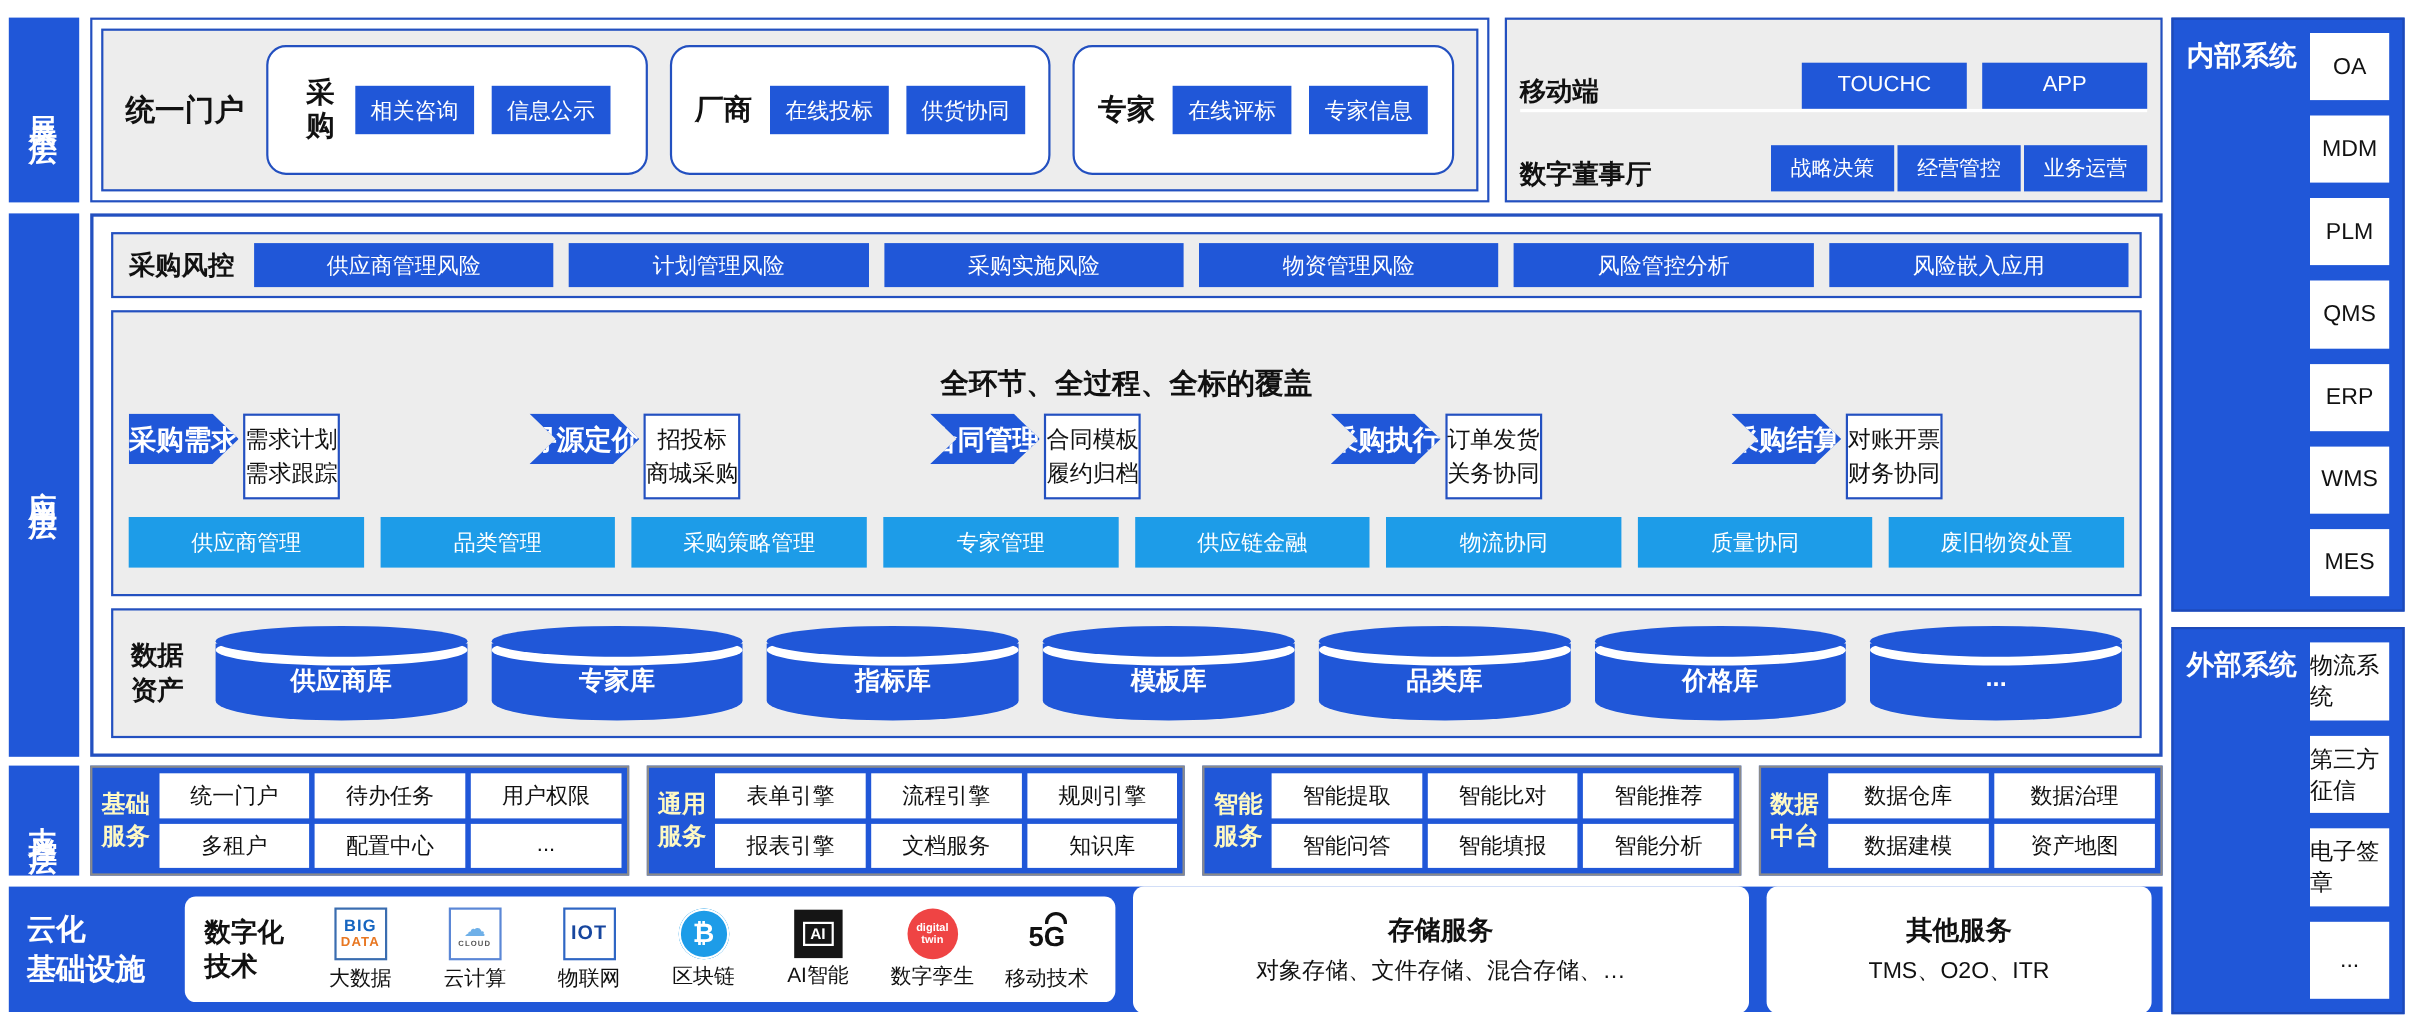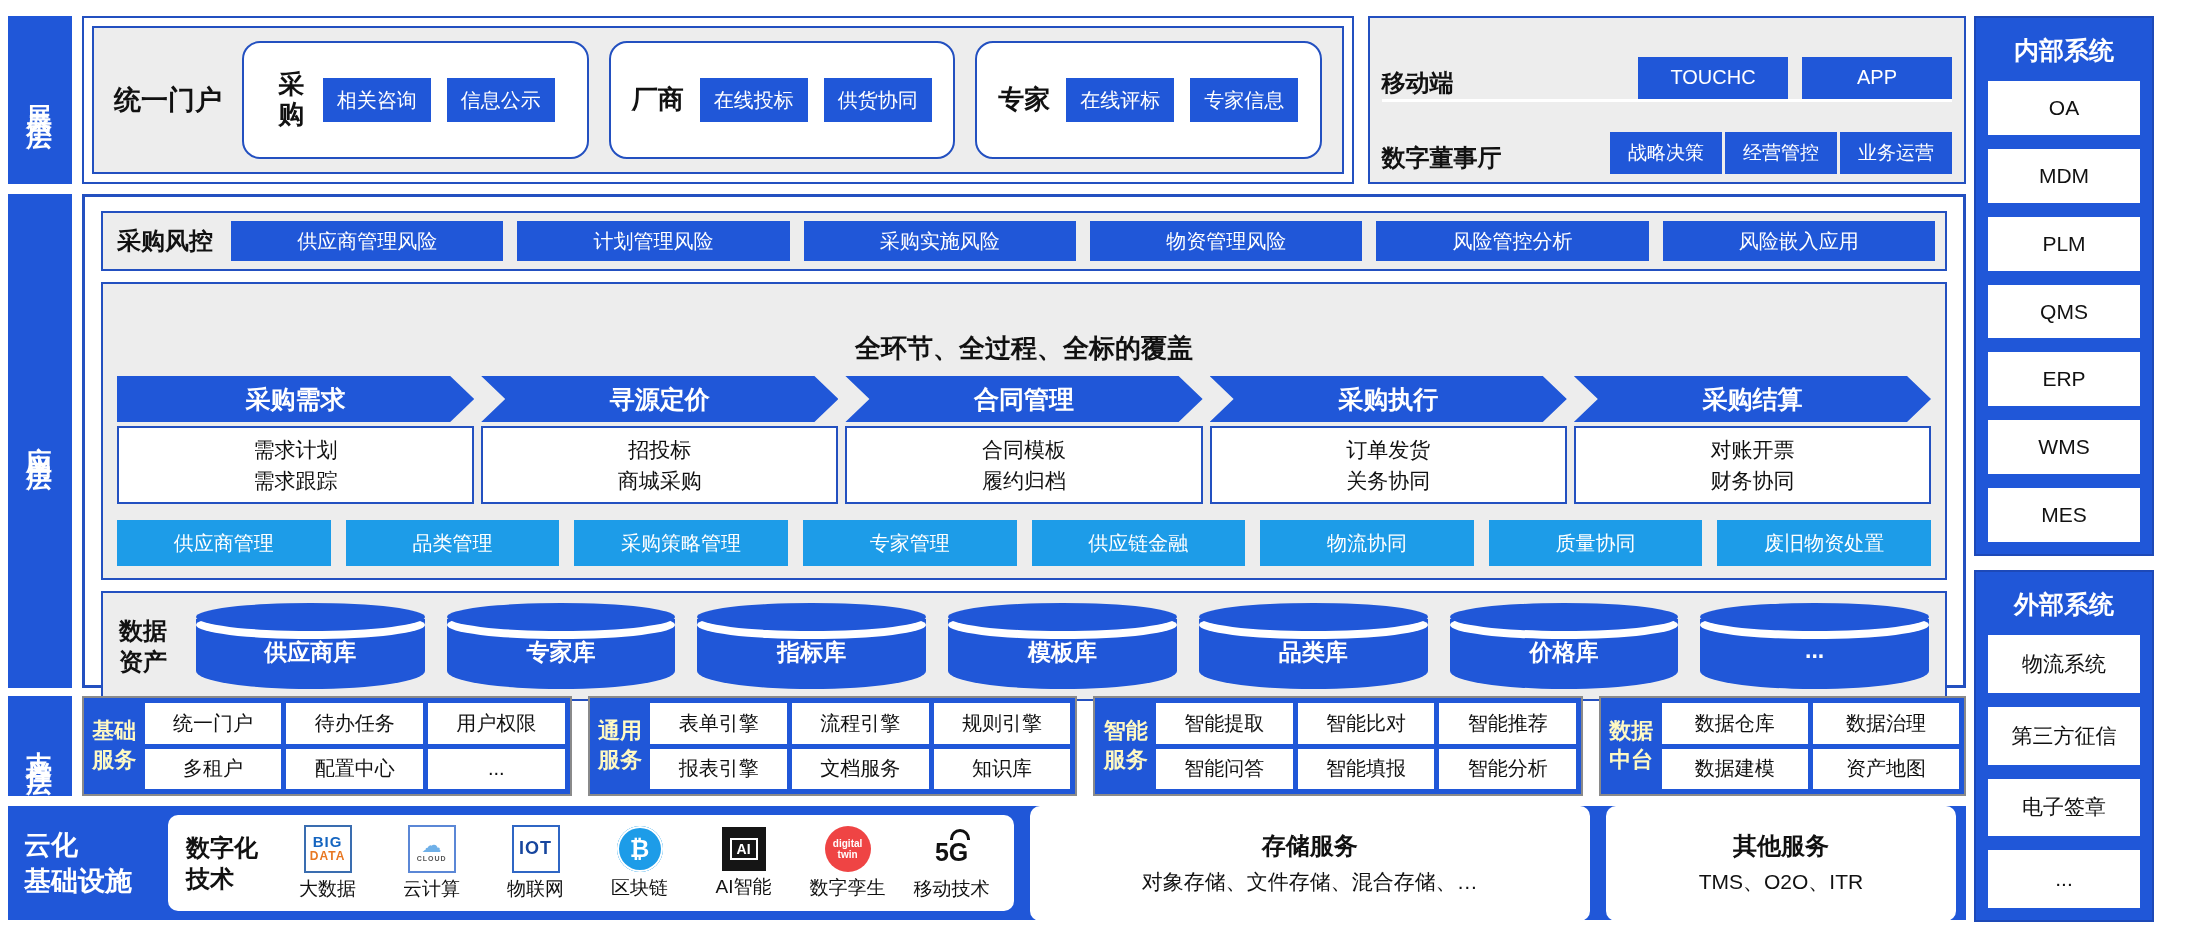--- a/index.html
+++ b/index.html
@@ -55,21 +55,21 @@
     background:#fff;padding:14px 16px;display:flex;flex-direction:column;gap:11px;}
   .risk-panel{border:2px solid var(--blue-border);background:var(--gray);padding:8px 10px;
     display:flex;align-items:center;gap:14px;}
   .risk-label{font-size:24px;font-weight:bold;white-space:nowrap;padding:0 4px;}
   .risk-panel .btn-blue{flex:1;height:40px;}
 
   .process-panel{flex:1;border:2px solid var(--blue-border);background:var(--gray);padding:8px 14px 12px;
     display:flex;flex-direction:column;}
   .process-title{text-align:center;font-size:26px;font-weight:bold;padding:4px 0 10px;margin-top:35px;}
   .stages{display:flex;gap:7px;}
-  .stage{flex:1;display:flex;flex-direction:column;gap:4px;}
+  .stage{flex:1;display:flex;flex-direction:row;gap:4px;}
   .stage-head{height:46px;background:var(--blue);color:#fff;font-size:25px;font-weight:bold;
     display:flex;align-items:center;justify-content:center;
     clip-path:polygon(0 0,calc(100% - 24px) 0,100% 50%,calc(100% - 24px) 100%,0 100%,24px 50%);}
   .stage:first-child .stage-head{clip-path:polygon(0 0,calc(100% - 24px) 0,100% 50%,calc(100% - 24px) 100%,0 100%);}
   .stage-body{background:#fff;border:2px solid var(--blue-border);height:78px;
     display:flex;flex-direction:column;align-items:center;justify-content:center;font-size:21px;line-height:1.5;}
   .modules{display:flex;gap:15px;margin-top:16px;}
   .modules .btn-cyan{flex:1;}
 
   .data-panel{border:2px solid var(--blue-border);background:var(--gray);padding:10px 16px;
@@ -119,22 +119,22 @@
     display:flex;align-items:center;justify-content:center;text-align:center;font-size:10px;font-weight:bold;line-height:1.1;padding:4px;}
   .ic-5g .t{font-size:25px;font-weight:bold;color:#111;margin-top:8px;}
   .ic-5g .arc{position:absolute;top:4px;right:6px;width:20px;height:11px;border:3px solid #111;border-bottom:none;border-radius:20px 20px 0 0;}
   .svc-box{background:#fff;border-radius:10px;height:115px;display:flex;flex-direction:column;align-items:center;justify-content:center;gap:6px;}
   .svc-title{font-size:24px;font-weight:bold;}
   .svc-desc{font-size:21px;}
   .svc-storage{flex:1.6;}
   .svc-other{flex:1;}
 
   
-  .side-panel{position:absolute;left:1974px;width:180px;background:var(--blue);border:2px solid var(--blue-dark);
-    padding:12px 12px;display:flex;flex-direction:column;gap:12px;}
+  .side-panel{position:absolute;left:1974px;width:212px;background:var(--blue);border:2px solid var(--blue-dark);
+    padding:12px 12px;display:flex;flex-direction:row;gap:12px;}
   #panel-internal{top:16px;height:540px;}
   #panel-external{top:570px;height:352px;}
   .side-title{color:#fff;font-size:25px;font-weight:bold;text-align:center;padding:4px 0 2px;}
   .side-items{flex:1;display:flex;flex-direction:column;gap:14px;}
   .side-item{flex:1;background:#fff;display:flex;align-items:center;justify-content:center;font-size:21px;}
 </style>
 </head>
 <body>
 
 <div class="page">

